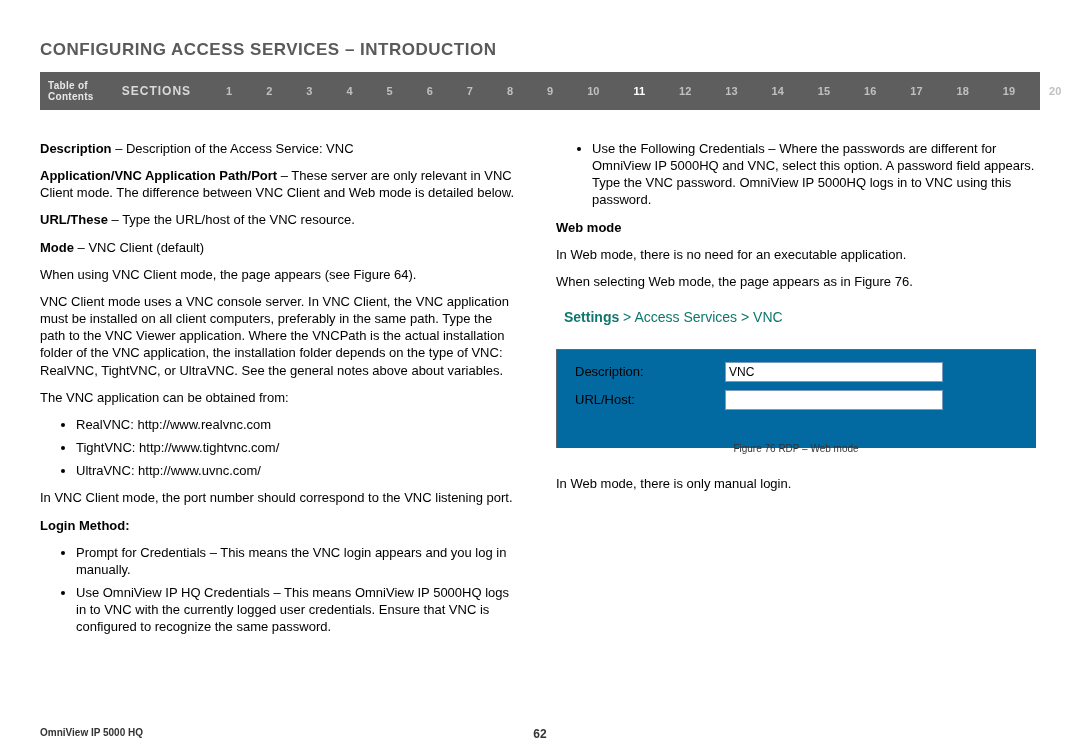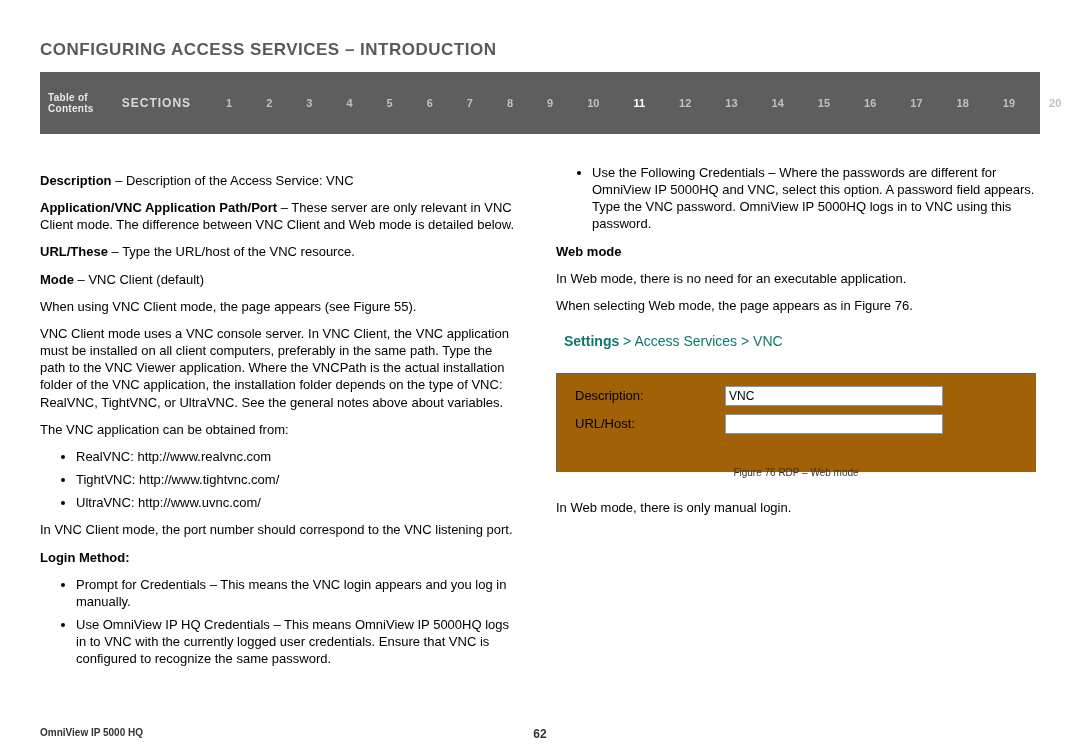--- a/index.html
+++ b/index.html
@@ -26,21 +26,21 @@
     letter-spacing: 0.5px;
     margin-bottom: 12px;
   }
   .navbar {
     background: #5e5e5e;
     color: #fff;
     height: 30px;
     display: flex;
     align-items: center;
     font-size: 11px;
-    padding: 16px 8px;
+    padding: 4px 8px;
     gap: 16px;
   }
   .nav-toc {
     font-weight: bold;
     font-size: 10px;
     padding-right: 12px;
     letter-spacing: 0.3px;
     color:#e8e8e8;
   }
   .nav-sections {
@@ -63,40 +63,40 @@
   .columns {
     display: flex;
     margin-top: 30px;
     gap: 36px;
   }
   .col {
     width: 480px;
     line-height: 1.32;
   }
   .col p {
-    margin: 8px 0 10px 0;
+    margin: 0 0 10px 0;
   }
   .bold {
     font-weight: bold;
   }
   ul.bullets {
     margin: 4px 0 10px 0;
     padding-left: 36px;
     list-style: disc;
   }
   ul.bullets li {
     margin-bottom: 6px;
   }
   .figure-wrap {
     border: 1px solid #666;
     border-bottom: none;
     border-right: none;
     margin-top: 8px;
     padding: 0;
-    background:#a16207;
+    background:#0369a1;
   }
   .figure-inner {
     padding: 12px 18px 30px 18px;
   }
   .breadcrumb {
     font-size: 14px;
     padding: 8px 0 14px 8px;
     color:#0f766e;
   }
   .breadcrumb .strong { font-weight: bold; }
@@ -185,21 +185,21 @@
       <span class="nav-num">21</span>
   </div>
 
   <div class="columns">
 
     <div class="col">
       <p><span class="bold">Description</span><span> – Description of the Access Service: VNC</span></p>
       <p><span class="bold">Application/VNC Application Path/Port</span><span> – These server are only relevant in VNC Client mode. The difference between VNC Client and Web mode is detailed below.</span></p>
       <p><span class="bold">URL/These</span><span> – Type the URL/host of the VNC resource.</span></p>
       <p><span class="bold">Mode</span><span> – VNC Client (default)</span></p>
-      <p>When using VNC Client mode, the page appears (see Figure 55).</p>
+      <p>When using VNC Client mode, the page appears (see Figure 64).</p>
       <p>VNC Client mode uses a VNC console server. In VNC Client, the VNC application must be installed on all client computers, preferably in the same path. Type the path to the VNC Viewer application. Where the VNCPath is the actual installation folder of the VNC application, the installation folder depends on the type of VNC: RealVNC, TightVNC, or UltraVNC. See the general notes above about variables.</p>
       <p>The VNC application can be obtained from:</p>
       <ul class="bullets">
         <li>RealVNC: http://www.realvnc.com</li>
         <li>TightVNC: http://www.tightvnc.com/</li>
         <li>UltraVNC: http://www.uvnc.com/</li>
       </ul>
       <p>In VNC Client mode, the port number should correspond to the VNC listening port.</p>
       <p class="bold">Login Method:</p>
       <ul class="bullets">

